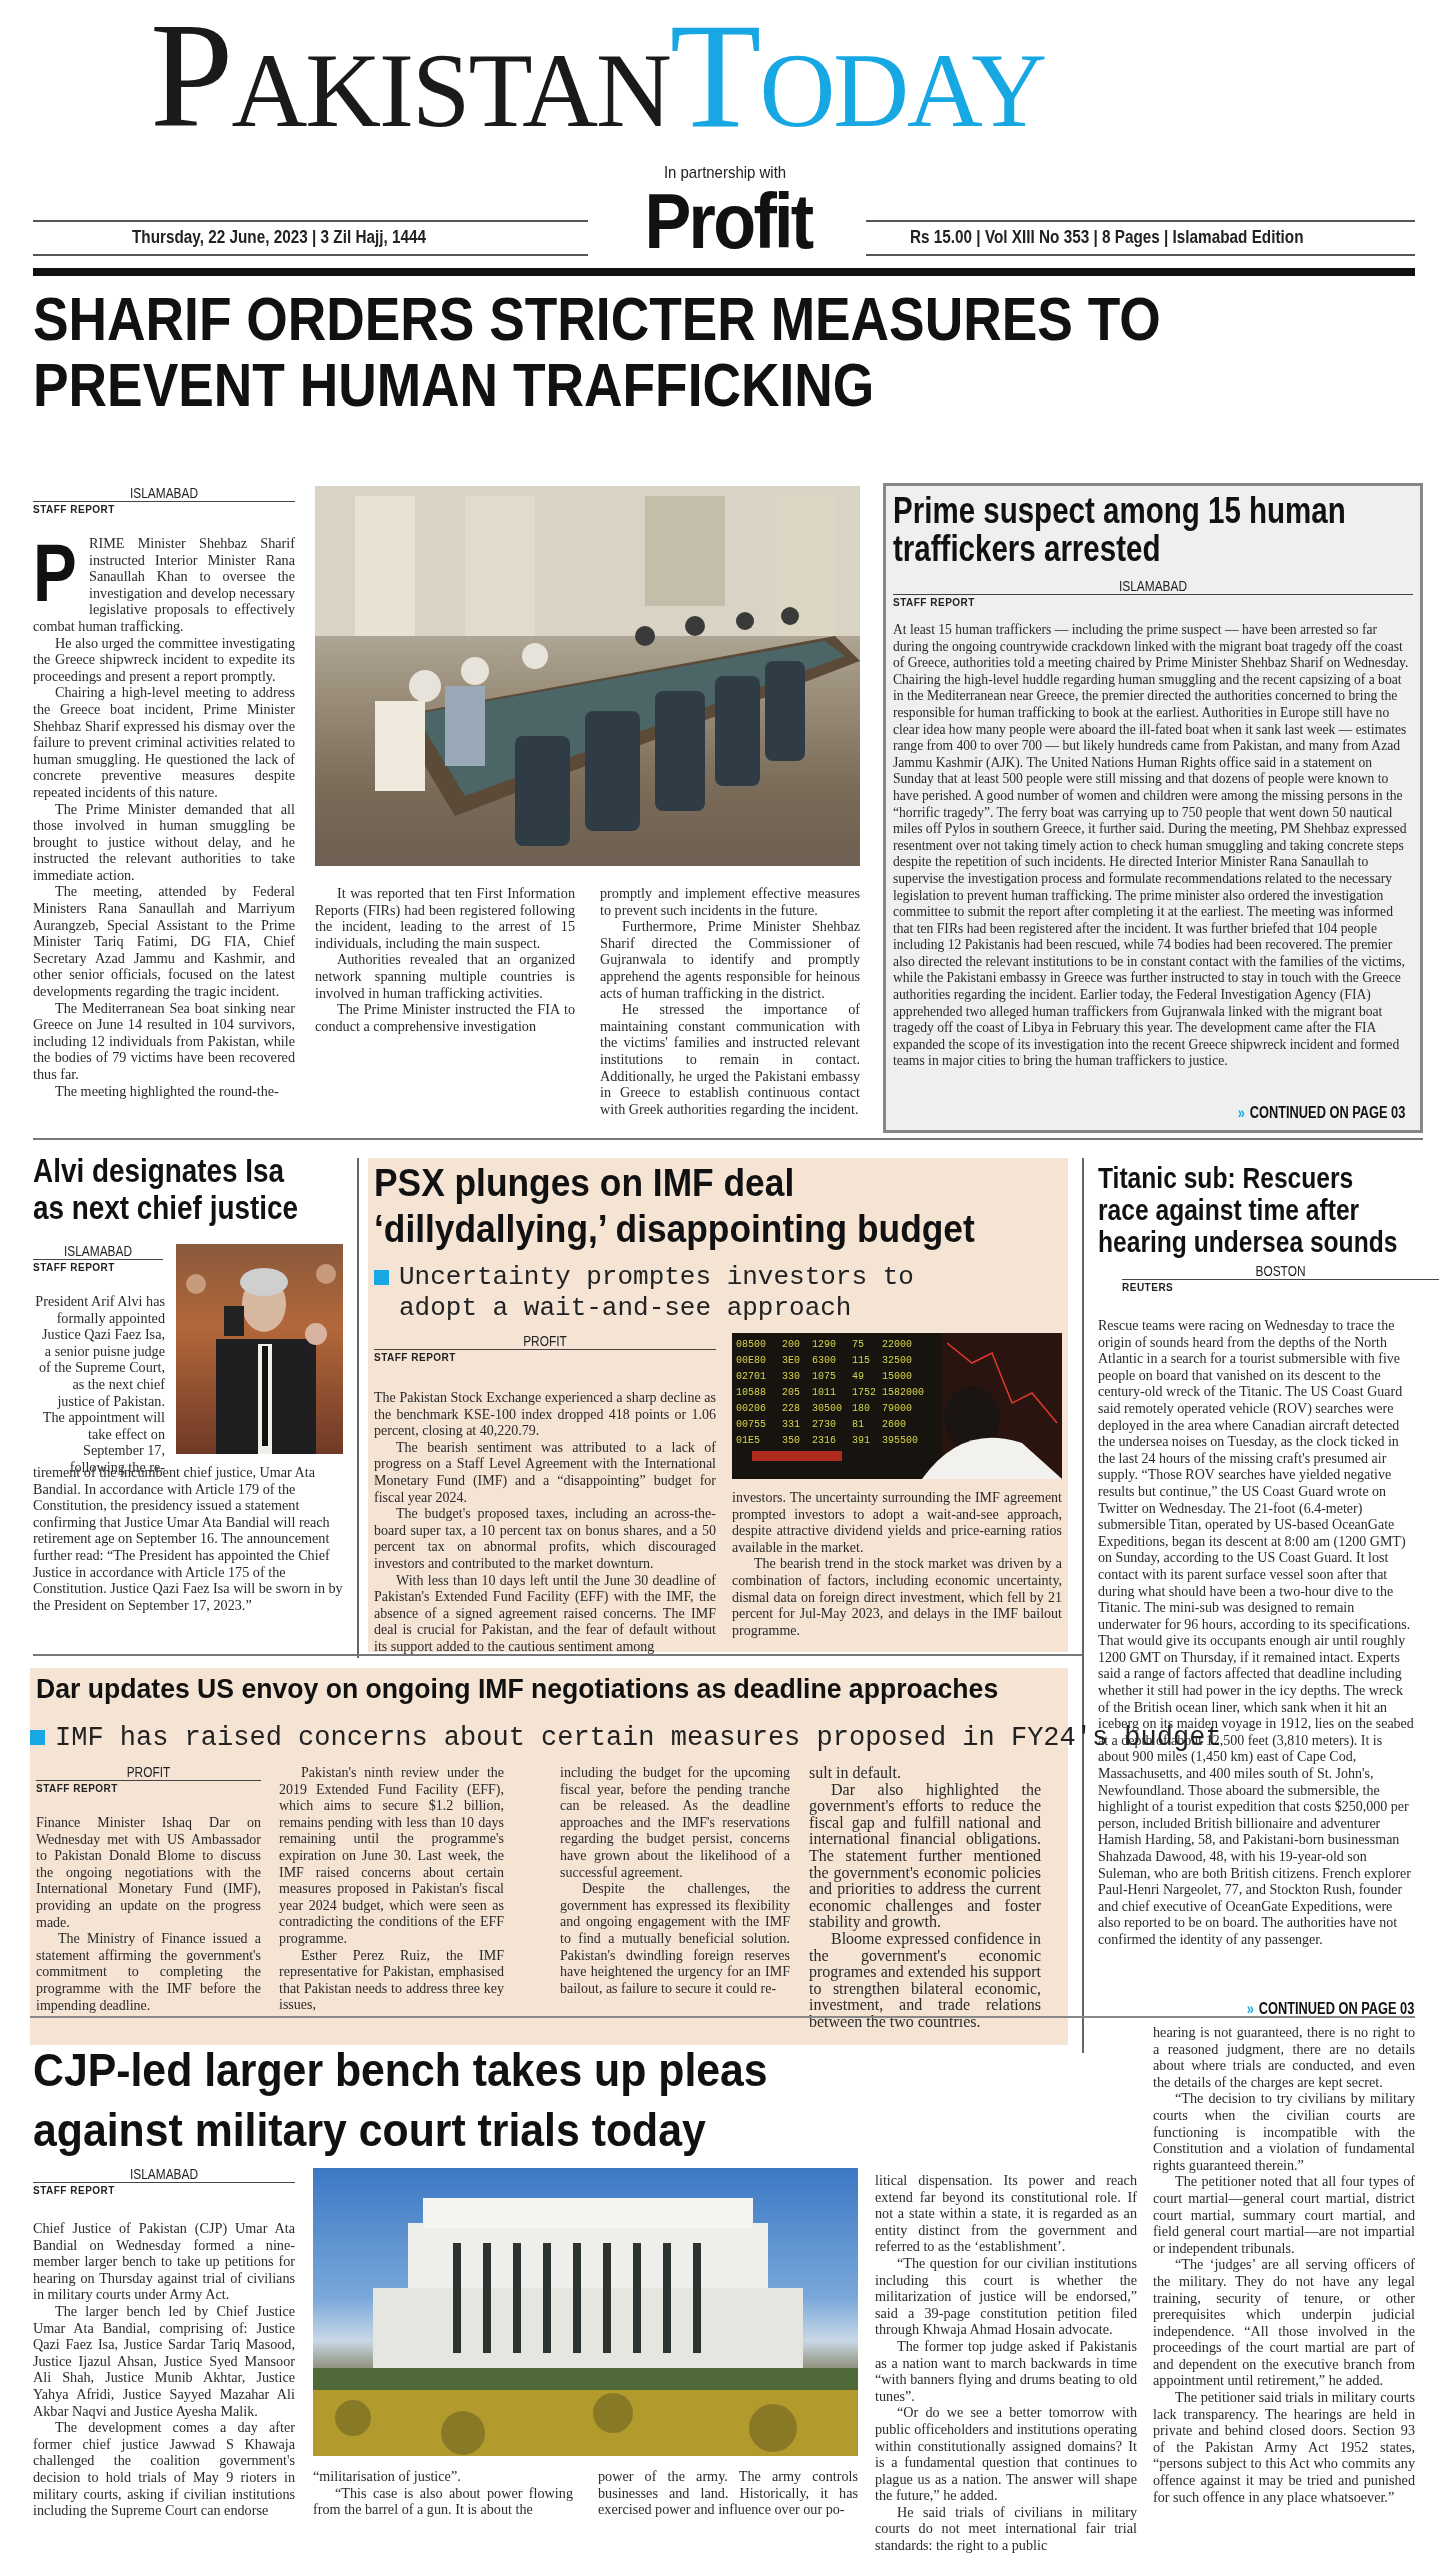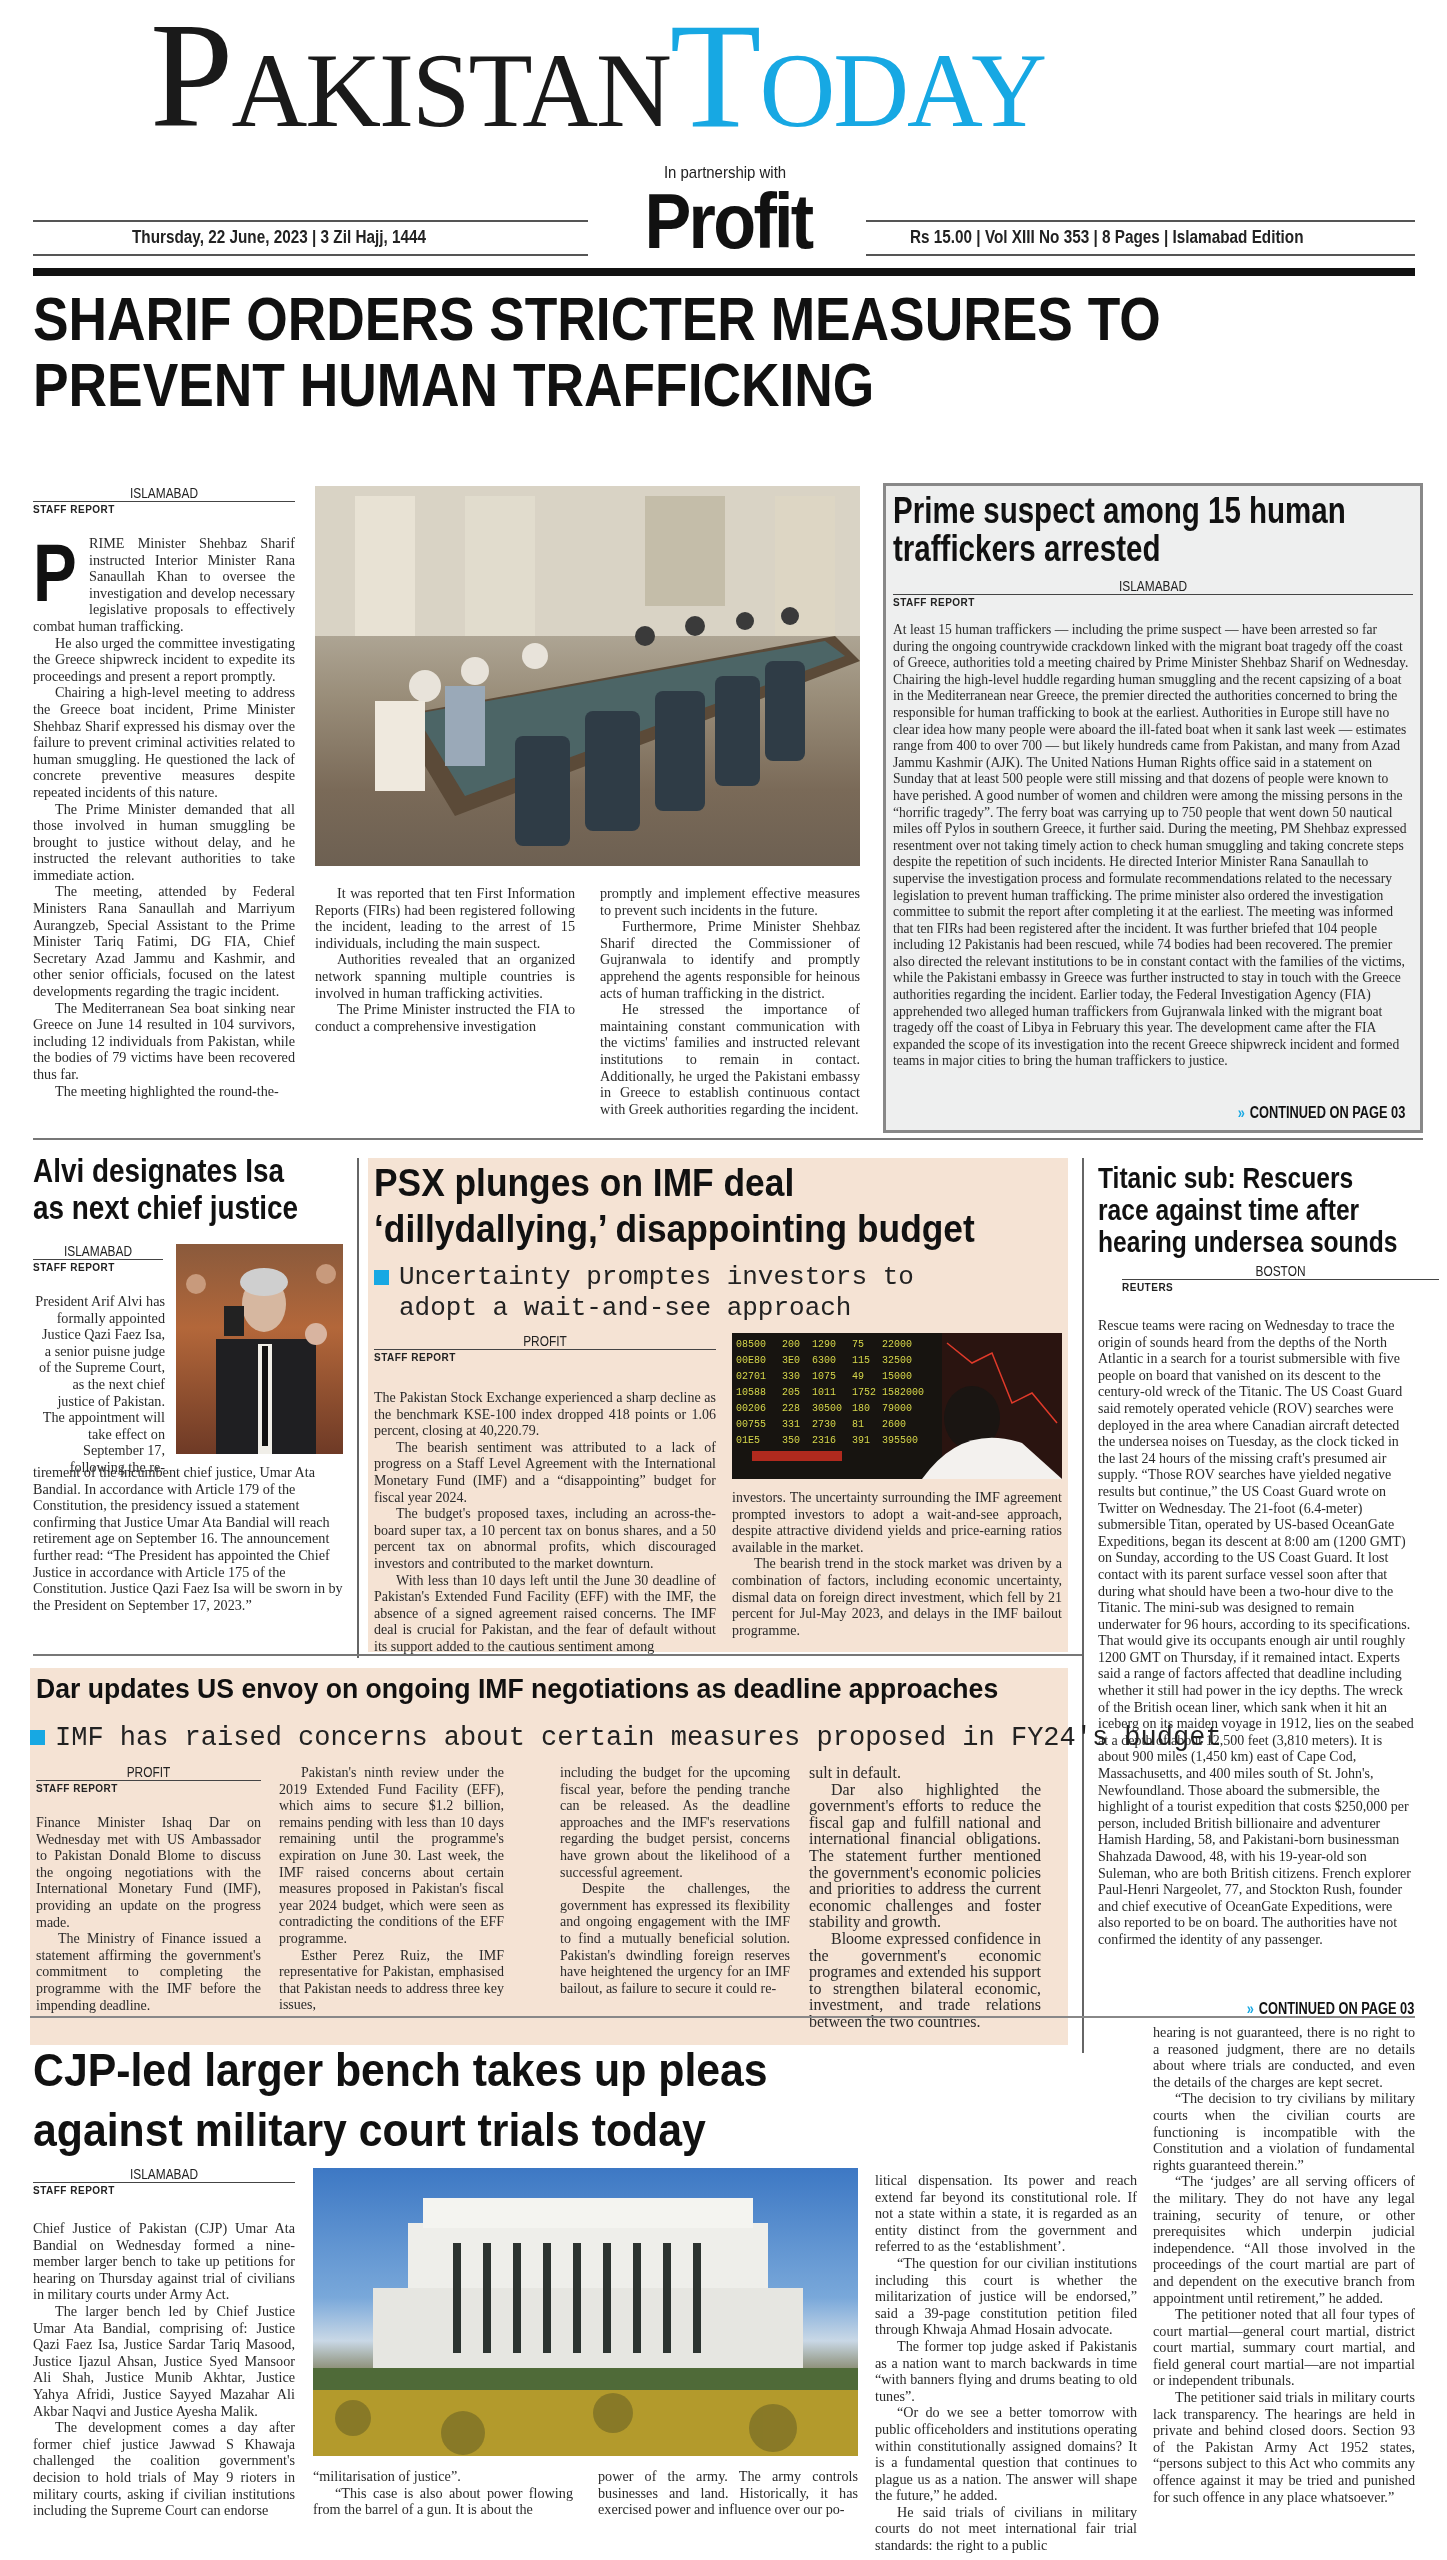--- a/index.html
+++ b/index.html
@@ -325,16 +325,16 @@
 <div class="abs body" style="left:875px;top:2172px;width:262px">
   <p class="ni">litical dispensation. Its power and reach extend far beyond its constitutional role. If not a state within a state, it is regarded as an entity distinct from the government and referred to as the ‘establishment’.</p>
   <p>“The question for our civilian institutions including this court is whether the militarization of justice will be endorsed,” said a 39-page constitution petition filed through Khwaja Ahmad Hosain advocate.</p>
   <p>The former top judge asked if Pakistanis as a nation want to march backwards in time “with banners flying and drums beating to old tunes”.</p>
   <p>“Or do we see a better tomorrow with public officeholders and institutions operating within constitutionally assigned domains? It is a fundamental question that continues to plague us as a nation. The answer will shape the future,” he added.</p>
   <p>He said trials of civilians in military courts do not meet international fair trial standards: the right to a public</p>
 </div>
 <div class="abs body" style="left:1153px;top:2024px;width:262px">
   <p class="ni">hearing is not guaranteed, there is no right to a reasoned judgment, there are no details about where trials are conducted, and even the details of the charges are kept secret.</p>
   <p>“The decision to try civilians by military courts when the civilian courts are functioning is incompatible with the Constitution and a violation of fundamental rights guaranteed therein.”</p>
+  <p>The petitioner noted that all four types of court martial—general court martial, district court martial, summary court martial, and field general court martial—are not impartial or independent tribunals.</p>
   <p>“The ‘judges’ are all serving officers of the military. They do not have any legal training, security of tenure, or other prerequisites which underpin judicial independence. “All those involved in the proceedings of the court martial are part of and dependent on the executive branch from appointment until retirement,” he added.</p>
-  <p>The petitioner noted that all four types of court martial—general court martial, district court martial, summary court martial, and field general court martial—are not impartial or independent tribunals.</p>
   <p>The petitioner said trials in military courts lack transparency. The hearings are held in private and behind closed doors. Section 93 of the Pakistan Army Act 1952 states, “persons subject to this Act who commits any offence against it may be tried and punished for such offence in any place whatsoever.”</p>
 </div>
 
 </body></html>

